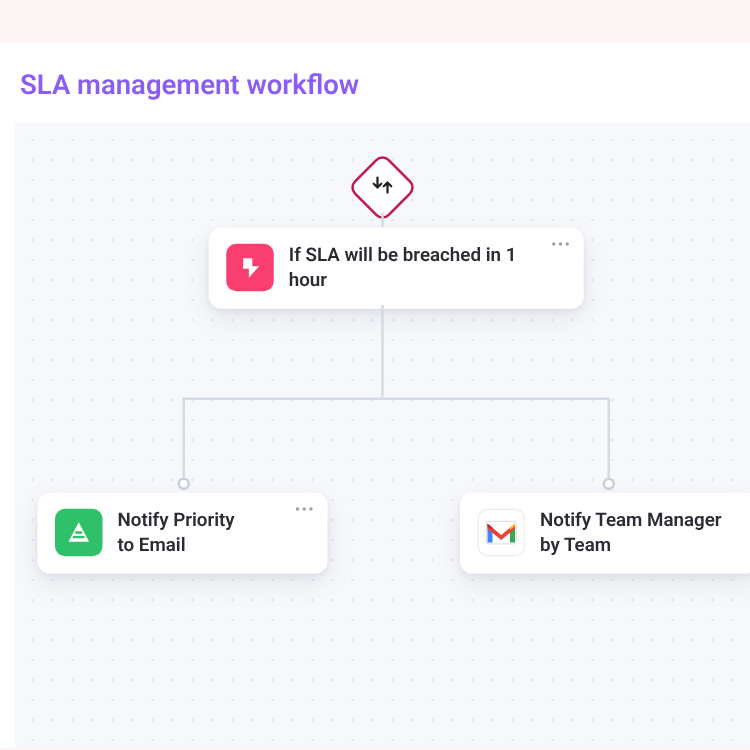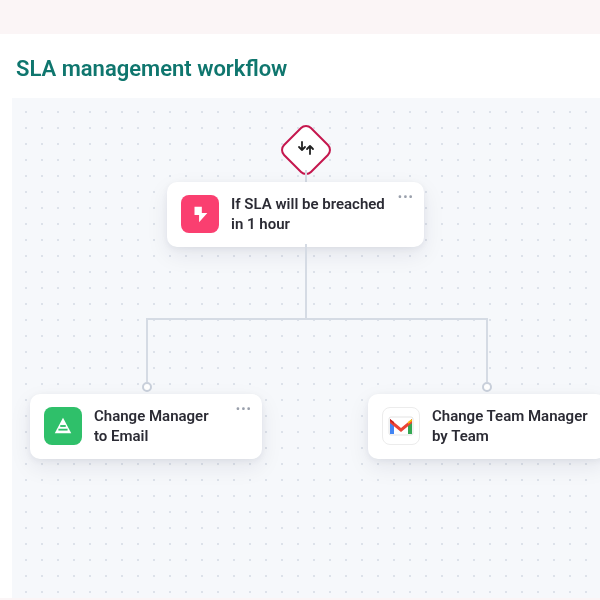--- a/index.html
+++ b/index.html
@@ -15,21 +15,21 @@
     width: 600px;
     height: 564px;
     background: #ffffff;
   }
   .title {
     position: absolute;
     left: 16px;
     top: 22px;
     font-size: 22px;
     font-weight: 600;
-    color: #0f766e;
+    color: #8b5cf6;
   }
   .canvas {
     position: absolute;
     left: 12px;
     right: 0;
     top: 64px;
     bottom: 0;
     background: #f6f8fb;
     background-image: radial-gradient(circle, #dde2ea 1px, transparent 1px);
     background-size: 16px 16px;
@@ -101,21 +101,21 @@
     justify-content: center;
   }
   .icon-pink { background: #fa3f70; }
   .icon-green { background: #2fc06a; }
   .icon-white { background: #ffffff; border: 1px solid #ececec; }
 
   
   .node-cond {
     left: 155px;
     top: 84px;
-    width: 257px;
+    width: 300px;
     padding-right: 30px;
   }
   
   .node-left {
     left: 18px;
     top: 296px;
     width: 232px;
     padding-right: 30px;
   }
   .node-right {
@@ -182,37 +182,37 @@
 
     <div class="node node-left">
       <div class="icon-tile icon-green">
         <svg width="22" height="22" viewBox="0 0 24 24">
           <path d="M12 3 L21 20 L3 20 Z" fill="#ffffff"></path>
           <path d="M7 16 L17 16" stroke="#2fc06a" stroke-width="2"></path>
           <path d="M9 12 L15 12" stroke="#2fc06a" stroke-width="2"></path>
         </svg>
       </div>
       <div class="node-label">
-        <span>Change Manager</span><br>
+        <span>Notify Priority</span><br>
         <span>to Email</span>
       </div>
       <div class="node-menu">•••</div>
     </div>
 
     <div class="node node-right">
       <div class="icon-tile icon-white">
         <svg width="26" height="20" viewBox="0 0 26 20">
           <rect x="1" y="1" width="24" height="18" rx="2" fill="#ffffff" stroke="#e3e3e3"></rect>
           <path d="M2 3 L2 18 L6 18 L6 8 Z" fill="#4285F4"></path>
           <path d="M24 3 L24 18 L20 18 L20 8 Z" fill="#34A853"></path>
           <path d="M2 3 L13 12 L24 3 L24 7 L13 16 L2 7 Z" fill="#EA4335"></path>
           <path d="M2 3 L6 6 L6 8 L2 5 Z" fill="#C5221F"></path>
           <path d="M24 3 L20 6 L20 8 L24 5 Z" fill="#FBBC04"></path>
         </svg>
       </div>
       <div class="node-label">
-        <span>Change Team Manager</span><br>
+        <span>Notify Team Manager</span><br>
         <span>by Team</span>
       </div>
     </div>
 
   </div>
 </div>
 
 </body></html>

